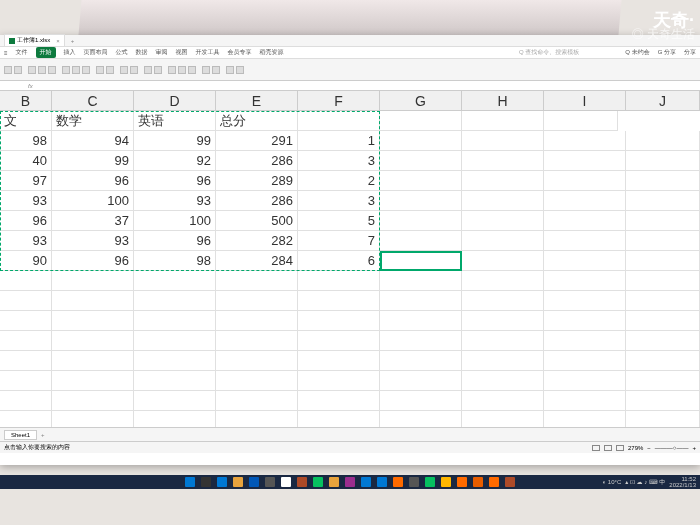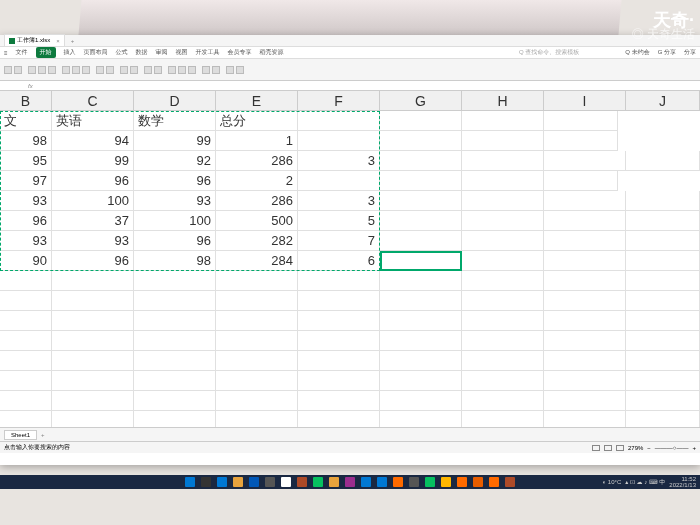--- a/index.html
+++ b/index.html
@@ -136,53 +136,55 @@
           <div class="col-h col-E">E</div>
           <div class="col-h col-F">F</div>
           <div class="col-h col-G">G</div>
           <div class="col-h col-H">H</div>
           <div class="col-h col-I">I</div>
           <div class="col-h col-J">J</div>
         </div>
       <div class="rows" id="rows">
           <div class="row">
             <div class="cell col-B hdr">文</div>
+            <div class="cell col-C hdr">数学</div>
             <div class="cell col-D hdr">英语</div>
-            <div class="cell col-C hdr">数学</div>
             <div class="cell col-E hdr">总分</div>
             <div class="cell col-G hdr"></div>
             <div class="cell col-H hdr"></div>
             <div class="cell col-I hdr"></div>
             <div class="cell col-J hdr"></div>
           </div>
           <div class="row">
             <div class="cell col-B num">98</div>
             <div class="cell col-C num">94</div>
             <div class="cell col-D num">99</div>
+            <div class="cell col-E num">291</div>
             <div class="cell col-F num">1</div>
             <div class="cell col-G"></div>
             <div class="cell col-H"></div>
             <div class="cell col-I"></div>
             <div class="cell col-J"></div>
           </div>
           <div class="row">
-            <div class="cell col-B num">95</div>
+            <div class="cell col-B num">40</div>
             <div class="cell col-C num">99</div>
             <div class="cell col-D num">92</div>
             <div class="cell col-E num">286</div>
             <div class="cell col-F num">3</div>
             <div class="cell col-G"></div>
             <div class="cell col-H"></div>
             <div class="cell col-I"></div>
             <div class="cell col-J"></div>
           </div>
           <div class="row">
             <div class="cell col-B num">97</div>
             <div class="cell col-C num">96</div>
             <div class="cell col-D num">96</div>
+            <div class="cell col-E num">289</div>
             <div class="cell col-F num">2</div>
             <div class="cell col-G"></div>
             <div class="cell col-H"></div>
             <div class="cell col-I"></div>
             <div class="cell col-J"></div>
           </div>
           <div class="row">
             <div class="cell col-B num">93</div>
             <div class="cell col-C num">100</div>
             <div class="cell col-D num">93</div>

